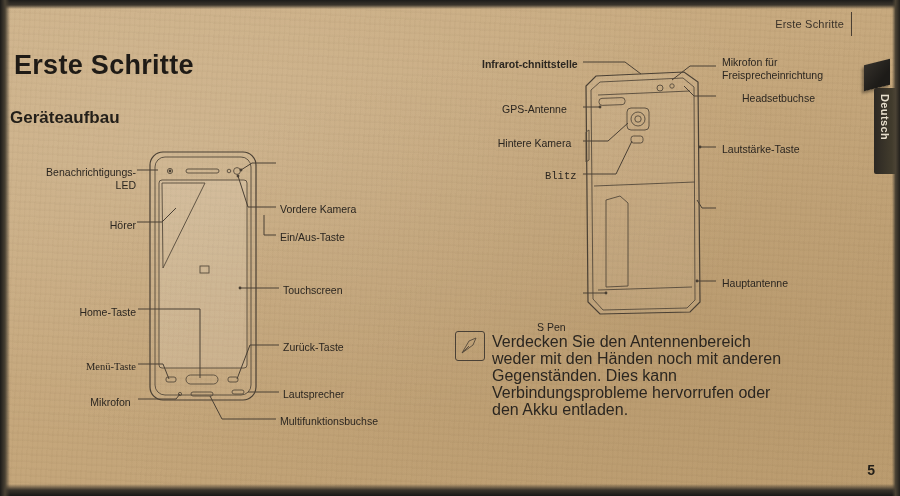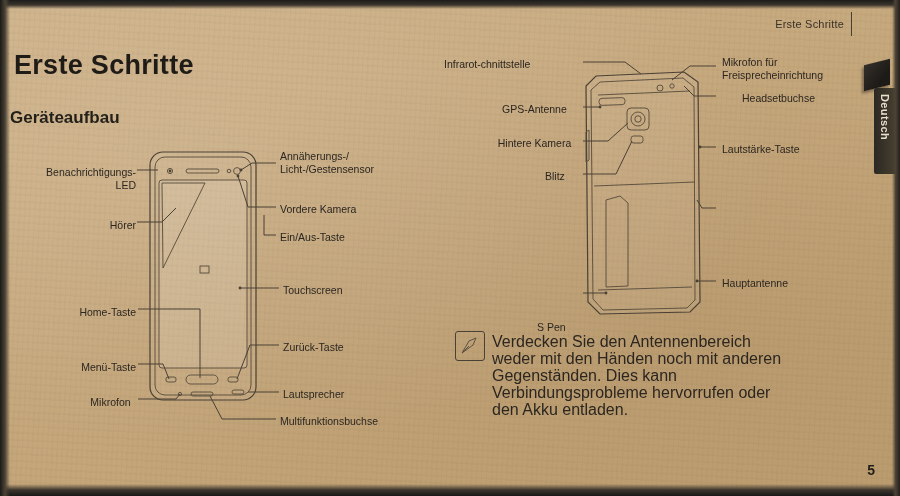--- a/index.html
+++ b/index.html
@@ -267,36 +267,34 @@
       <path class="devthin" d="M6,21 L13,14"></path>
     </svg>
   </div>
   <div class="note">Verdecken Sie den Antennenbereich weder mit den Händen noch mit anderen Gegenständen. Dies kann Verbindungsprobleme hervorrufen oder den Akku entladen.</div>
 
   <div class="layer" id="front-labels">
       <div class="lbl r" style="left: 26px; top: 166px; width: 110px;">Benachrichtigungs-
 LED</div>
       <div class="lbl r" style="left: 103px; top: 219px; width: 33px;">Hörer</div>
       <div class="lbl r" style="left: 72px; top: 306px; width: 64px;">Home-Taste</div>
-      <div class="lbl r" style="left: 74px; top: 361px; width: 62px;">Menü-Taste</div>
+      <div class="lbl r" style="left: 74px; top: 361px; width: 62px; font-family: Liberation Serif, serif;">Menü-Taste</div>
       <div class="lbl r" style="left: 85px; top: 396px; width: 51px; text-align: center;">Mikrofon</div>
-      <div class="lbl" style="left: 280px; top: 150px; width: 130px;">Annäherungs-/
-Licht-/Gestensensor</div>
       <div class="lbl" style="left: 280px; top: 203px; width: 90px;">Vordere Kamera</div>
       <div class="lbl" style="left: 280px; top: 231px; width: 85px;">Ein/Aus-Taste</div>
       <div class="lbl" style="left: 283px; top: 284px; width: 80px;">Touchscreen</div>
       <div class="lbl" style="left: 283px; top: 341px; width: 80px;">Zurück-Taste</div>
       <div class="lbl" style="left: 283px; top: 388px; width: 80px;">Lautsprecher</div>
       <div class="lbl" style="left: 280px; top: 415px; width: 125px;">Multifunktionsbuchse</div>
     </div>
   <div class="layer" id="back-labels">
-      <div class="lbl" style="left: 444px; top: 58px; width: 110px;">Infrarot-chnittstelle</div>
+      <div class="lbl" style="left: 482px; top: 58px; width: 110px; font-weight: bold;">Infrarot-chnittstelle</div>
       <div class="lbl" style="left: 502px; top: 103px; width: 78px;">GPS-Antenne</div>
       <div class="lbl" style="left: 489px; top: 137px; width: 91px; text-align: center;">Hintere Kamera</div>
-      <div class="lbl" style="left: 545px; top: 170px; width: 35px;">Blitz</div>
+      <div class="lbl" style="left: 545px; top: 170px; width: 35px; font-family: Liberation Mono, monospace;">Blitz</div>
       <div class="lbl" style="left: 537px; top: 289px; width: 43px; margin-top: 32px;">S Pen</div>
       <div class="lbl" style="left: 722px; top: 56px; width: 130px;">Mikrofon für
 Freisprecheinrichtung</div>
       <div class="lbl" style="left: 722px; top: 92px; width: 100px; padding-left: 20px;">Headsetbuchse</div>
       <div class="lbl" style="left: 722px; top: 143px; width: 100px;">Lautstärke-Taste</div>
       <div class="lbl" style="left: 722px; top: 277px; width: 90px;">Hauptantenne</div>
     </div>
 
   <div class="edge edge-top"></div>
   <div class="edge edge-bottom"></div>

